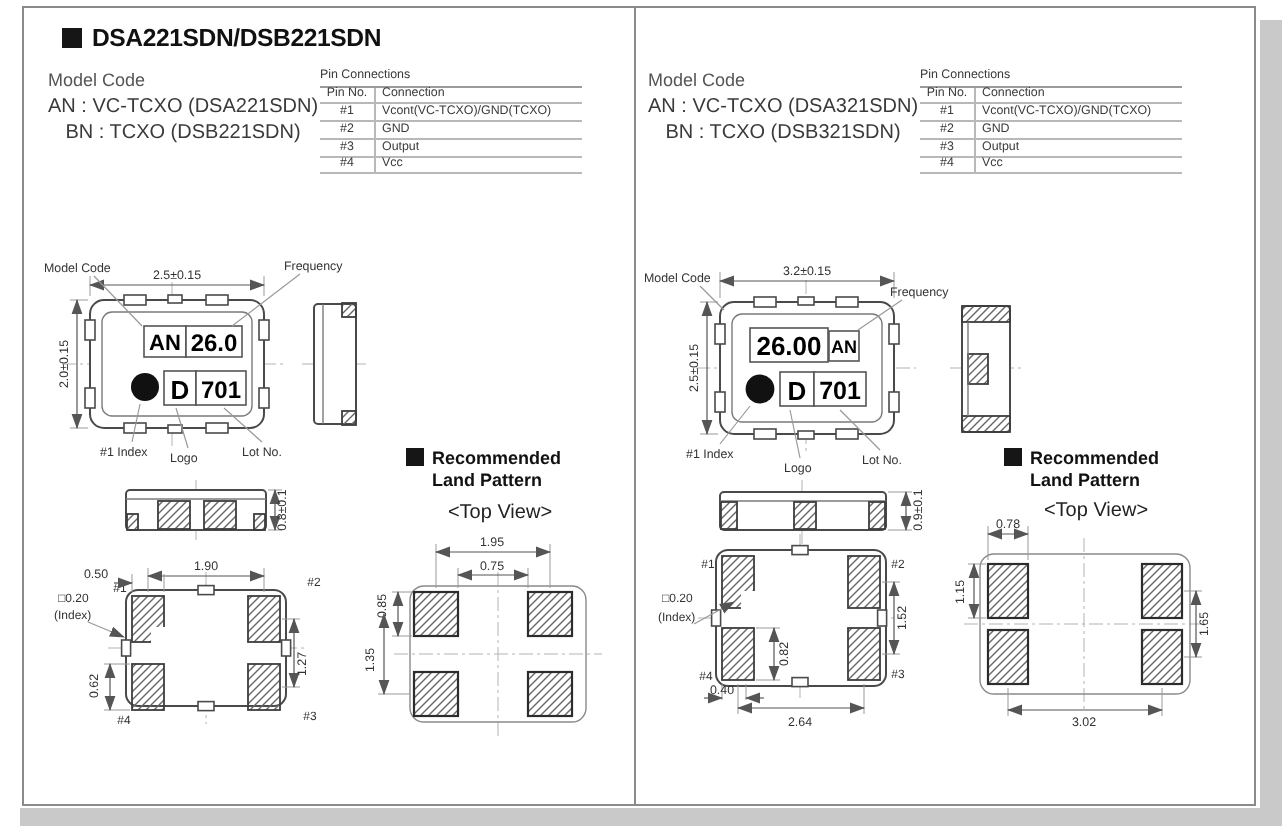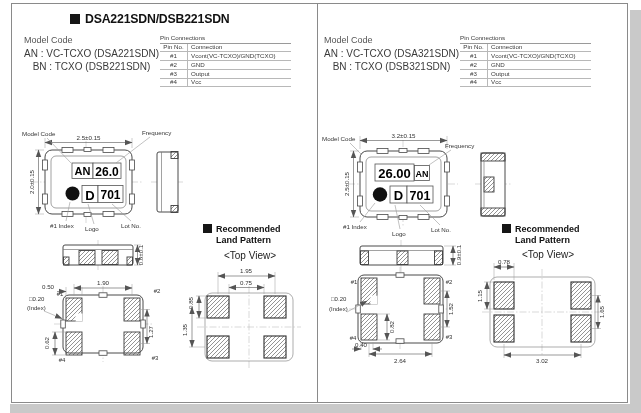--- a/index.html
+++ b/index.html
@@ -5,21 +5,21 @@
   html,body{margin:0;padding:0;background:#ffffff;width:641px;height:413px;
     font-family:"Liberation Sans",sans-serif;-webkit-font-smoothing:antialiased;}
   #stage{position:relative;width:641px;height:413px;overflow:hidden;background:#fff;}
   .page-border{position:absolute;left:11px;top:3px;width:615px;height:398px;
     border:1px solid #8a8a8a;background:#fff;}
   .shadow-right{position:absolute;left:630px;top:10px;width:11px;height:403px;background:#c9c9c9;}
   .shadow-bottom{position:absolute;left:10px;top:404px;width:631px;height:9px;background:#c9c9c9;}
   .divider{position:absolute;left:317px;top:3px;width:1px;height:399px;background:#8a8a8a;}
 
   .abs{position:absolute;}
-  .title-block{display:flex;align-items:center;gap:5px;margin-left:39px;}
+  .title-block{display:flex;align-items:center;gap:5px;}
   .title-sq{width:10px;height:10px;background:#161616;flex:0 0 auto;}
   .title-txt{font-size:12.3px;font-weight:bold;color:#111;white-space:nowrap;letter-spacing:-0.2px;}
 
   .mc-heading{font-size:9px;color:#555;margin-bottom:2px;}
   .mc-line{font-size:10px;color:#3a3a3a;line-height:1.3;white-space:nowrap;text-align:center;}
 
   .pin-table{width:131px;color:#3a3a3a;}
   .pt-title{font-size:6.2px;margin-bottom:1.5px;}
   .pt-grid{border-top:1px solid #9a9a9a;}
   .pt-row{display:flex;align-items:center;height:7.8px;border-bottom:1px solid #b8b8b8;

